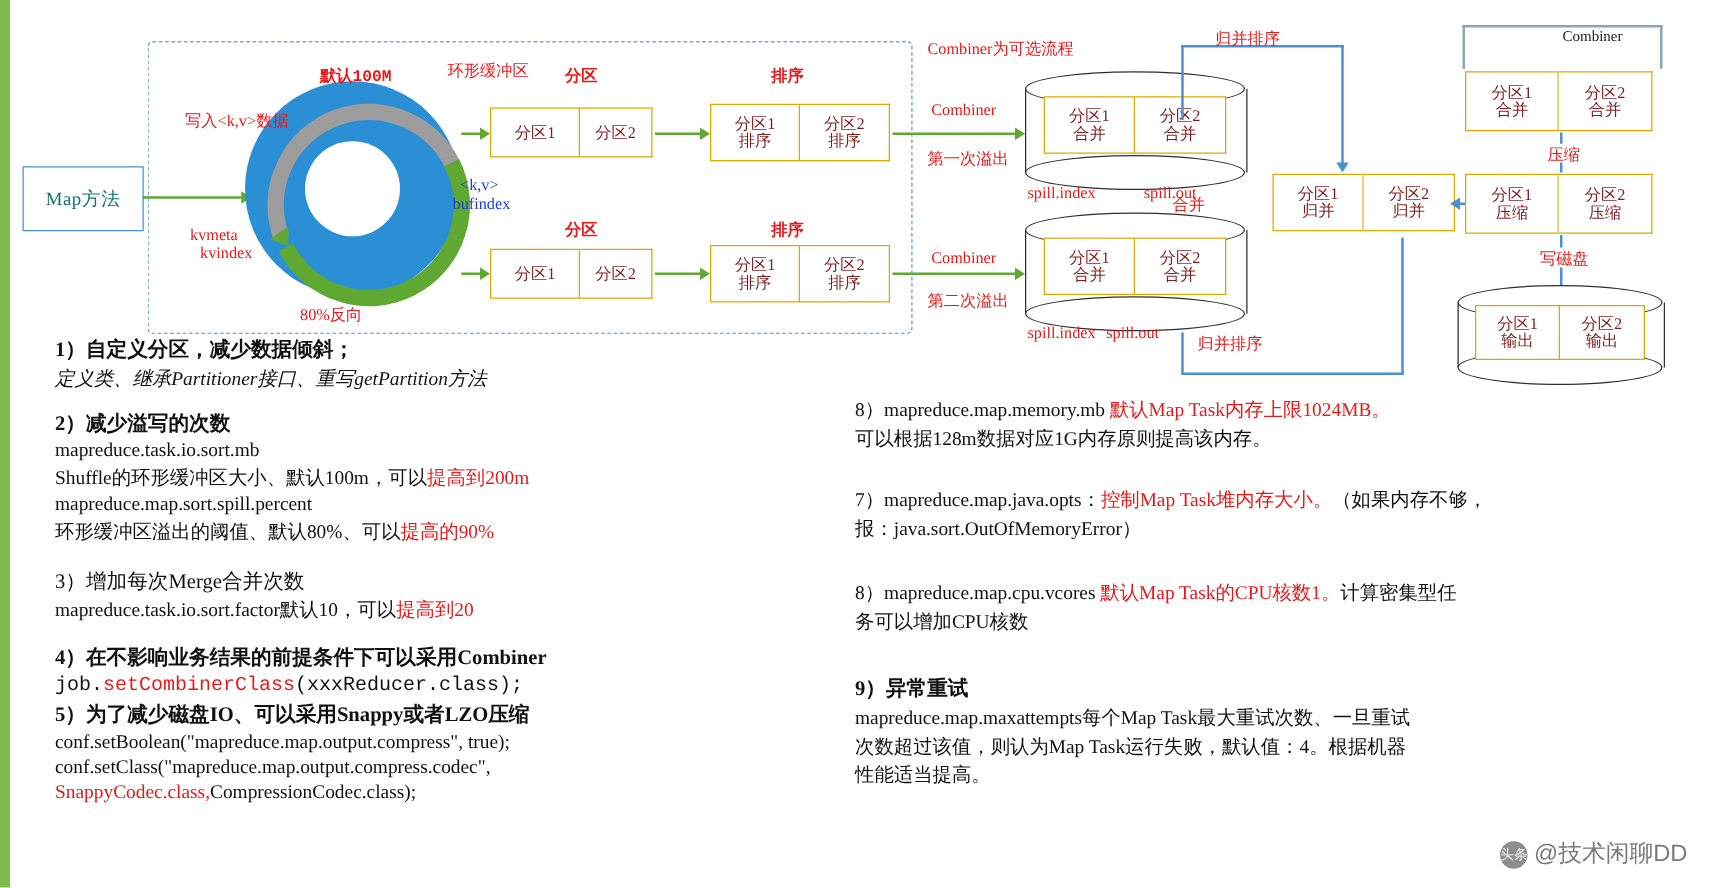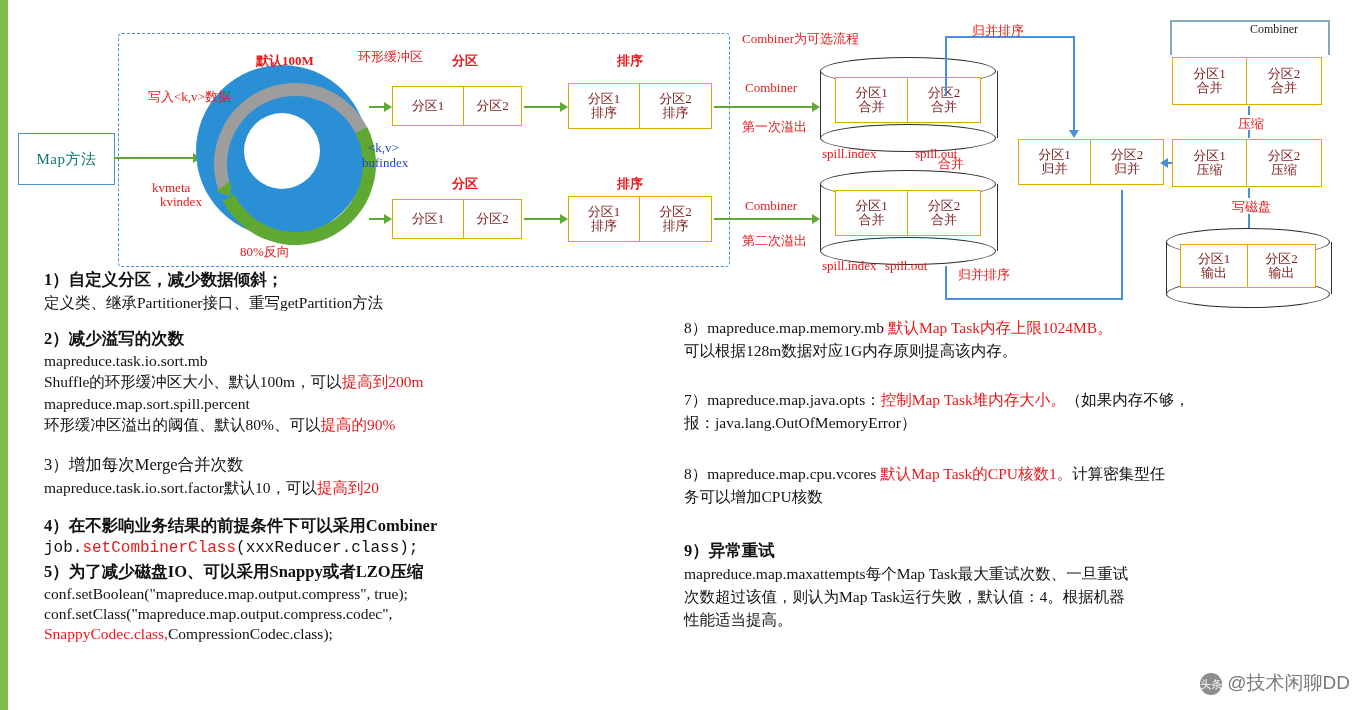--- a/index.html
+++ b/index.html
@@ -135,21 +135,21 @@
 
   <div class="ring-wrap">
     <div class="ring-outer"></div>
     <div class="arc-grey"></div>
     <div class="arc-green"></div>
     <div class="ring-inner"></div>
     <div class="arrow-head-g" style="left:22px; top:120px; transform:rotate(-35deg);"></div>
   </div>
 
   <div class="lbl lbl-red" style="left:148px; top:88px;">写入&lt;k,v&gt;数据</div>
-  <div class="lbl lbl-red b" style="left:256px; top:52px; font-weight:bold;">默认100M</div>
+  <div class="lbl lbl-red b" style="left:256px; top:52px; font-weight:bold;font-family:Liberation Mono, monospace;">默认100M</div>
   <div class="lbl lbl-red" style="left:358px; top:48px;">环形缓冲区</div>
   <div class="lbl lbl-blue" style="left:368px; top:140px;">&lt;k,v&gt;</div>
   <div class="lbl lbl-blue" style="left:362px; top:155px;">bufindex</div>
   <div class="lbl lbl-red" style="left:152px; top:180px;">kvmeta</div>
   <div class="lbl lbl-red" style="left:160px; top:194px;">kvindex</div>
   <div class="lbl lbl-red" style="left:240px; top:243px;">80%反向</div>
 
   <div class="lbl lbl-red b" style="left:452px; top:52px; font-weight:bold;">分区</div>
   <div class="lbl lbl-red b" style="left:452px; top:175px; font-weight:bold;">分区</div>
   <div class="lbl lbl-red b" style="left:617px; top:52px; font-weight:bold;">排序</div>
@@ -286,21 +286,21 @@
       <div class="yellow-cell" style="width:68px;height:44px;white-space:pre-line;">分区1
 输出</div>
       <div class="yellow-cell" style="width:68px;height:44px;border-left:none;white-space:pre-line;">分区2
 输出</div>
     </div>
   </div>
 
   <div class="col" style="left:44px; top:265px; width:620px;">
 
     <div class="line big b blk" style="margin-top:4px;">1）自定义分区，减少数据倾斜；</div>
-    <div class="line red" style="margin-top:2px;">定义类、继承Partitioner接口、重写getPartition方法</div>
+    <div class="line red" style="margin-top:2px;font-style:italic;">定义类、继承Partitioner接口、重写getPartition方法</div>
 
     <div class="line big b blk" style="margin-top:14px;">2）减少溢写的次数</div>
     <div class="line blk">mapreduce.task.io.sort.mb</div>
     <div class="line">
       <span class="blk">Shuffle的环形缓冲区大小、默认100m，可以</span><span class="red">提高到200m</span>
     </div>
     <div class="line blk">mapreduce.map.sort.spill.percent</div>
     <div class="line">
       <span class="blk">环形缓冲区溢出的阈值、默认80%、可以</span><span class="red">提高的90%</span>
     </div>
@@ -328,21 +328,21 @@
   <div class="col" style="left:684px; top:318px; width:650px;">
 
     <div class="line">
       <span class="blk">8）mapreduce.map.memory.mb </span><span class="red">默认Map Task内存上限1024MB。</span>
     </div>
     <div class="line blk">可以根据128m数据对应1G内存原则提高该内存。</div>
 
     <div class="line" style="margin-top:28px;">
       <span class="blk">7）mapreduce.map.java.opts：</span><span class="red">控制Map Task堆内存大小。</span><span class="blk">（如果内存不够，</span>
     </div>
-    <div class="line blk">报：java.lang.OutOfMemoryError）</div>
+    <div class="line blk">报：java.sort.OutOfMemoryError）</div>
 
     <div class="line" style="margin-top:30px;">
       <span class="blk">8）mapreduce.map.cpu.vcores </span><span class="red">默认Map Task的CPU核数1。</span><span class="blk">计算密集型任</span>
     </div>
     <div class="line blk">务可以增加CPU核数</div>
 
     <div class="line big b blk" style="margin-top:32px;">9）异常重试</div>
     <div class="line blk">mapreduce.map.maxattempts每个Map Task最大重试次数、一旦重试</div>
     <div class="line blk">次数超过该值，则认为Map Task运行失败，默认值：4。根据机器</div>
     <div class="line red">性能适当提高。</div>

